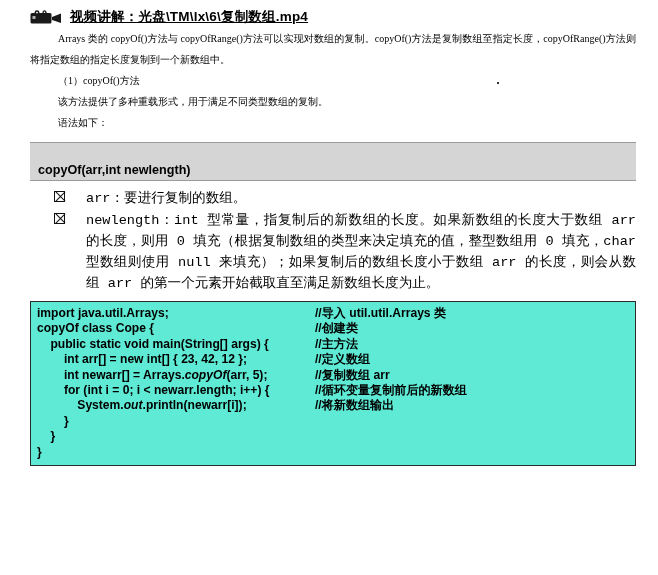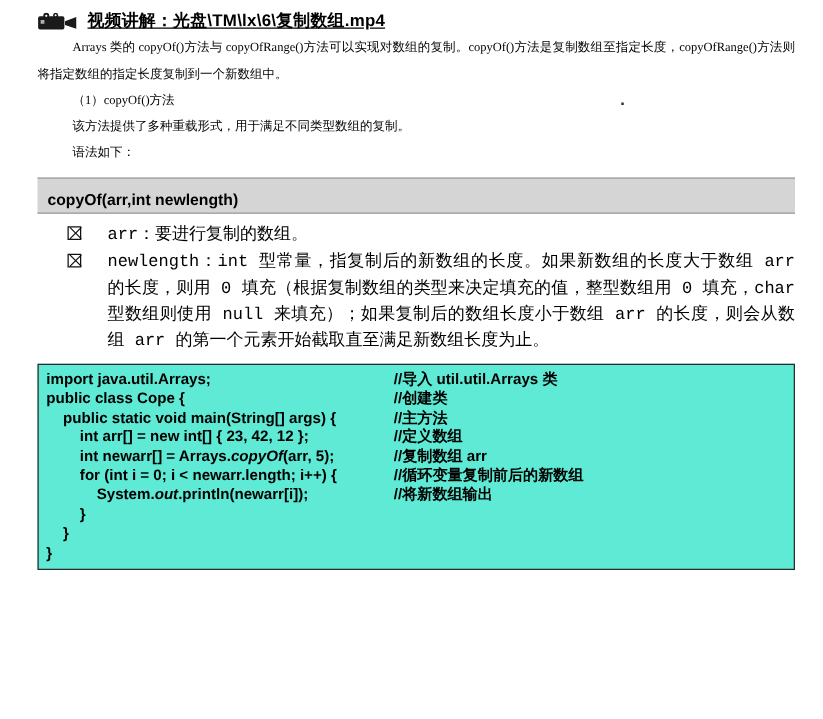--- a/index.html
+++ b/index.html
@@ -58,21 +58,21 @@
     margin: 0 22px 0 30px;
   }
   .sp-top-4 { margin-top: 4px; }
 
   
   .sig-bar {
     margin: 9px 22px 0 30px;
     background: #d5d5d5;
     border-top: 1px solid #9b9b9b;
     border-bottom: 1px solid #9b9b9b;
-    padding: 10px 8px 3px 8px;
+    padding: 20px 8px 3px 8px;
     font-family: "Liberation Sans", "DejaVu Sans", sans-serif;
     font-weight: bold;
     font-size: 12.6px;
   }
 
   
   ul.cklist {
     list-style: none;
     margin: 7px 22px 0 30px;
     padding: 0;
@@ -200,21 +200,21 @@
     </li>
     <li>
       <span class="ckbox"></span>
       <span>newlength：</span><span>int 型常量，指复制后的新数组的长度。如果新数组的长度大于数组 arr 的长度，则用 0 填充（根据复制数组的类型来决定填充的值，整型数组用 0 填充，char 型数组则使用 null 来填充）；如果复制后的数组长度小于数组 arr 的长度，则会从数组 arr 的第一个元素开始截取直至满足新数组长度为止。</span>
     </li>
   </ul>
 
 
   <div class="code-box">
     <div class="code-line"><span class="code-txt">import java.util.Arrays;</span><span class="code-cmt">//导入 util.util.Arrays 类</span></div>
-    <div class="code-line"><span class="code-txt">public class Cope {</span><span class="code-cmt">//创建类</span></div>
+    <div class="code-line"><span class="code-txt">copyOf class Cope {</span><span class="code-cmt">//创建类</span></div>
     <div class="code-line"><span class="code-txt">    public static void main(String[] args) {</span><span class="code-cmt">//主方法</span></div>
     <div class="code-line"><span class="code-txt">        int arr[] = new int[] { 23, 42, 12 };</span><span class="code-cmt">//定义数组</span></div>
     <div class="code-line"><span class="code-txt">        int newarr[] = Arrays.<span class="it">copyOf</span>(arr, 5);</span><span class="code-cmt">//复制数组 arr</span></div>
     <div class="code-line"><span class="code-txt">        for (int i = 0; i &lt; newarr.length; i++) {</span><span class="code-cmt">//循环变量复制前后的新数组</span></div>
     <div class="code-line"><span class="code-txt">            System.<span class="it">out</span>.println(newarr[i]);</span><span class="code-cmt">//将新数组输出</span></div>
     <div class="code-line"><span class="code-txt">        }</span><span class="code-cmt"></span></div>
     <div class="code-line"><span class="code-txt">    }</span><span class="code-cmt"></span></div>
     <div class="code-line"><span class="code-txt">}</span><span class="code-cmt"></span></div>
   </div>
 

